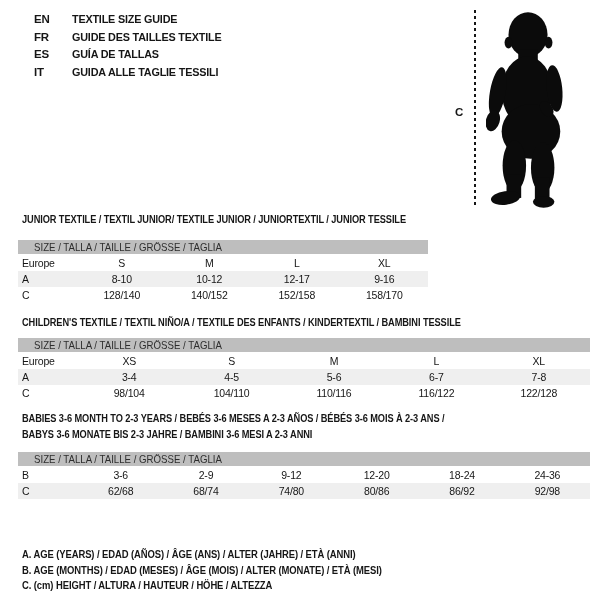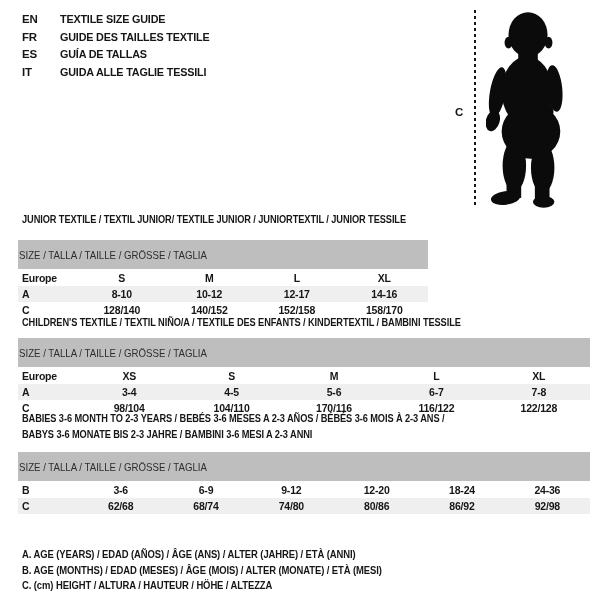--- a/index.html
+++ b/index.html
@@ -9,50 +9,50 @@
     font-family: "Liberation Sans", sans-serif;
     color: #161616;
     position: relative;
     overflow: hidden;
   }
   .canvas { position: absolute; left: 0; top: 0; width: 600px; height: 600px; background: #fff; }
 
   
   .lang-block { position: absolute; left: 22px; top: 10px; }
   .lang-row { display: flex; height: 17.7px; align-items: center; }
-  .lang-code { width: 38px; font-weight: bold; font-size: 11.5px; letter-spacing: -0.2px; }
+  .lang-code { width: 38px; font-weight: bold; font-size: 11.5px; letter-spacing: -0.2px; margin-left: 12px; }
   .lang-label { font-weight: bold; font-size: 11.5px; white-space: nowrap;
                 transform: scaleX(0.94); transform-origin: left center; letter-spacing: -0.2px; }
 
   
   .dash-line { position: absolute; left: 474px; top: 10px; width: 2px; height: 195px;
                background: repeating-linear-gradient(to bottom, #161616 0px, #161616 3px, transparent 3px, transparent 6px); }
   .c-label { position: absolute; left: 455px; top: 106px; font-weight: bold; font-size: 11.5px; }
   .baby { position: absolute; left: 486px; top: 8px; width: 86px; height: 202px; }
 
   
   .table-title { position: absolute; left: 22px; font-weight: bold; font-size: 10.5px;
                  white-space: nowrap; transform: scaleX(0.88); transform-origin: left top;
                  letter-spacing: -0.1px; }
   .title-multiline { line-height: 16px; }
 
   
   .size-table { position: absolute; left: 18px; }
   .t1 { top: 240px; width: 410px; }
   .t2 { top: 338px; width: 572px; }
   .t3 { top: 452px; width: 572px; }
-  .band { height: 29px; background: #bebebe; display: flex; align-items: center;
-          padding-left: 1px; margin-bottom: 1px; }
+  .band { height: 14px; background: #bebebe; display: flex; align-items: center;
+          padding-left: 16px; margin-bottom: 1px; }
   .band span { font-size: 10.5px; color: #2d2d2d; white-space: nowrap;
                transform: scaleX(0.92); transform-origin: left center; }
   .trow { display: grid; height: 16px; align-items: center; font-size: 10.5px; letter-spacing: -0.2px; }
   .t1 .trow { grid-template-columns: 60px repeat(4, 1fr); }
   .t2 .trow { grid-template-columns: 60px repeat(5, 1fr); }
   .t3 .trow { grid-template-columns: 60px repeat(6, 1fr); }
-  .cell { text-align: center; font-weight: bold; }
+  .cell { text-align: center; }
   .cell.rowlabel { text-align: left; padding-left: 4px; }
   .striped { background: #efefef; }
 
   
   .footnotes { position: absolute; left: 22px; top: 548px; }
   .footnote { height: 15.5px; font-weight: bold; font-size: 10.5px; white-space: nowrap;
               transform: scaleX(0.9); transform-origin: left center; letter-spacing: -0.1px; }
 </style>
 </head>
 <body>
@@ -111,21 +111,21 @@
       <span class="cell">S</span>
       <span class="cell">M</span>
       <span class="cell">L</span>
       <span class="cell">XL</span>
     </div>
     <div class="trow striped">
       <span class="cell rowlabel">A</span>
       <span class="cell">8-10</span>
       <span class="cell">10-12</span>
       <span class="cell">12-17</span>
-      <span class="cell">14-16</span>
+      <span class="cell">9-16</span>
     </div>
     <div class="trow">
       <span class="cell rowlabel">C</span>
       <span class="cell">128/140</span>
       <span class="cell">140/152</span>
       <span class="cell">152/158</span>
       <span class="cell">158/170</span>
     </div>
   </div>
 
@@ -147,38 +147,38 @@
       <span class="cell">3-4</span>
       <span class="cell">4-5</span>
       <span class="cell">5-6</span>
       <span class="cell">6-7</span>
       <span class="cell">7-8</span>
     </div>
     <div class="trow">
       <span class="cell rowlabel">C</span>
       <span class="cell">98/104</span>
       <span class="cell">104/110</span>
-      <span class="cell">170/116</span>
+      <span class="cell">110/116</span>
       <span class="cell">116/122</span>
       <span class="cell">122/128</span>
     </div>
   </div>
 
   <div class="table-title title-multiline" style="top:410px">
     <div>BABIES 3-6 MONTH TO 2-3 YEARS / BEBÉS 3-6 MESES A 2-3 AÑOS / BÉBÉS 3-6 MOIS À 2-3 ANS /</div>
     <div>BABYS 3-6 MONATE BIS 2-3 JAHRE / BAMBINI 3-6 MESI A 2-3 ANNI</div>
   </div>
   <div class="size-table t3">
     <div class="band">
       <span>SIZE / TALLA / TAILLE / GRÖSSE / TAGLIA</span>
     </div>
     <div class="trow">
       <span class="cell rowlabel">B</span>
       <span class="cell">3-6</span>
-      <span class="cell">6-9</span>
+      <span class="cell">2-9</span>
       <span class="cell">9-12</span>
       <span class="cell">12-20</span>
       <span class="cell">18-24</span>
       <span class="cell">24-36</span>
     </div>
     <div class="trow striped">
       <span class="cell rowlabel">C</span>
       <span class="cell">62/68</span>
       <span class="cell">68/74</span>
       <span class="cell">74/80</span>

